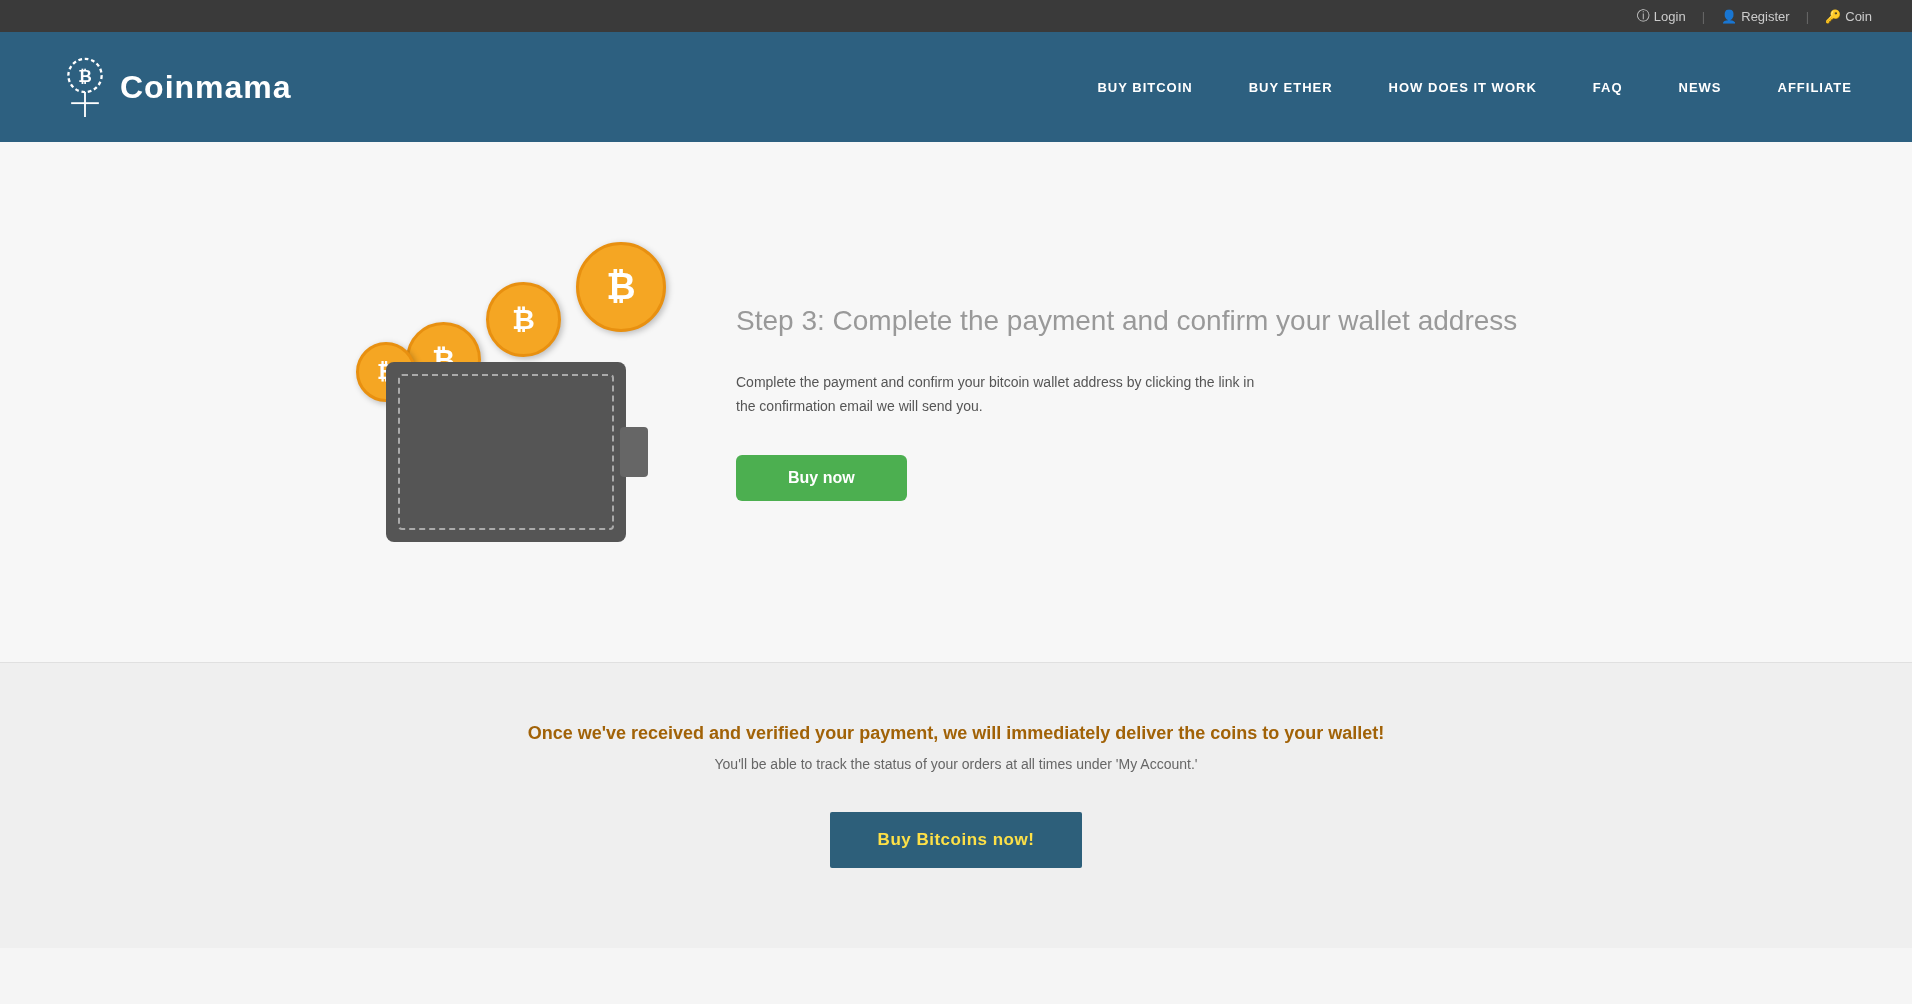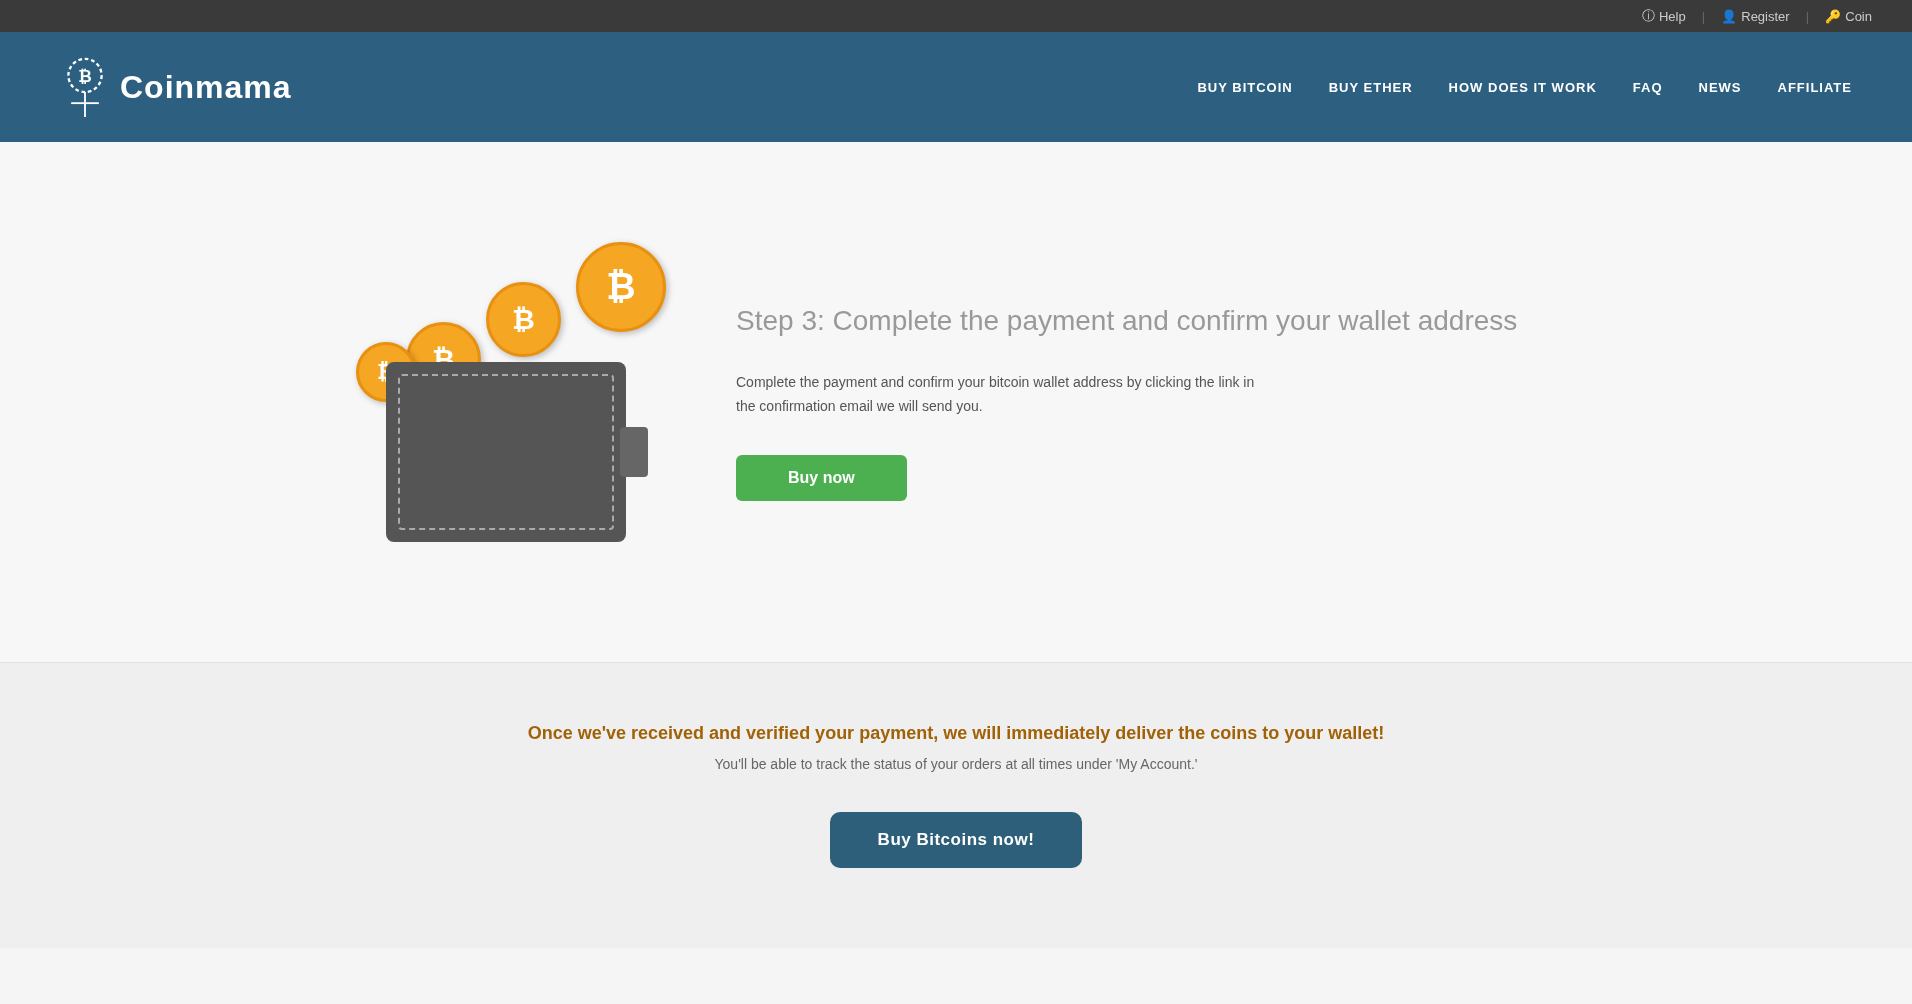--- a/index.html
+++ b/index.html
@@ -50,21 +50,21 @@
       font-size: 32px;
       color: white;
       font-weight: 300;
       letter-spacing: 1px;
     }
     .logo-text span { font-weight: 700; }
     nav {
       margin-left: auto;
       display: flex;
       align-items: center;
-      gap: 36px;
+      gap: 56px;
     }
     nav a {
       color: white;
       text-decoration: none;
       font-size: 13px;
       font-weight: 600;
       letter-spacing: 1px;
       text-transform: uppercase;
     }
 
@@ -192,37 +192,37 @@
       font-weight: 600;
       margin-bottom: 12px;
     }
     .bottom-sub-text {
       font-size: 14px;
       color: #666;
       margin-bottom: 40px;
     }
     .btn-buy-bitcoins {
       background: #2d5f7a;
-      color: #ffffff;
+      color: #fde047;
       border: none;
       padding: 18px 48px;
       font-size: 17px;
-      border-radius: 10px;
+      border-radius: 2px;
       cursor: pointer;
       font-weight: 600;
       letter-spacing: 0.5px;
     }
   </style>
 </head>
 <body>
 
 <div class="top-bar">
   <a href="#">
     <span>ⓘ</span>
-    <span>Help</span>
+    <span>Login</span>
   </a>
   <span class="top-bar-divider">|</span>
   <a href="#">
     <span>👤</span>
     <span>Register</span>
   </a>
   <span class="top-bar-divider">|</span>
   <a href="#">
     <span>🔑</span>
     <span>Coin</span>

